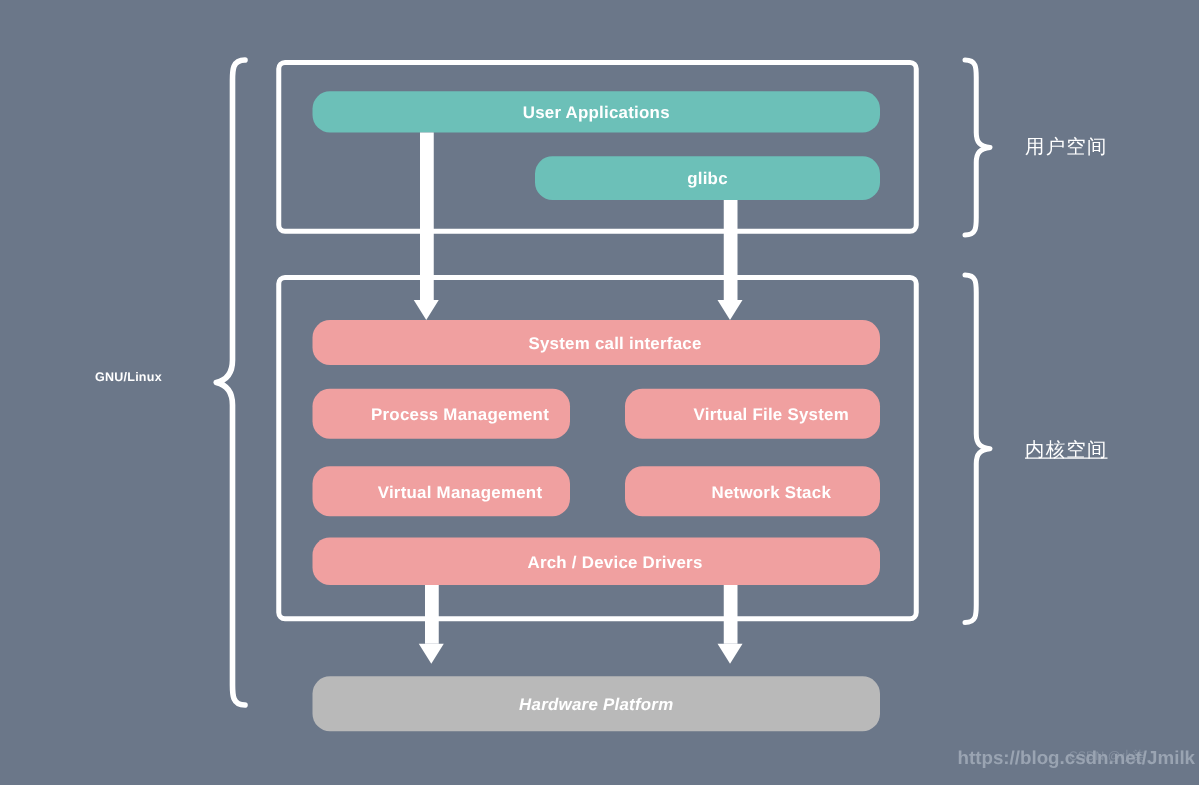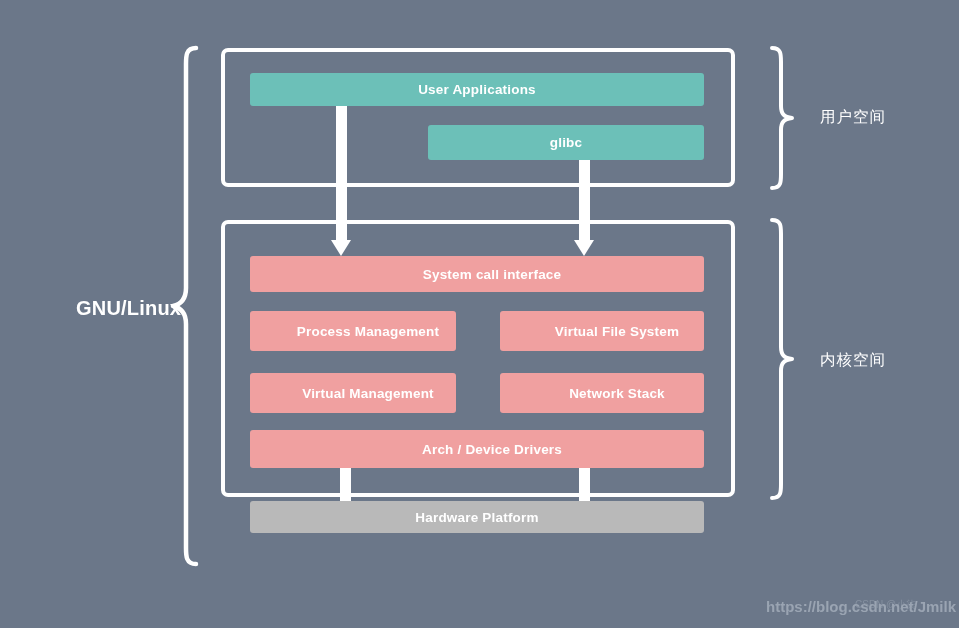--- a/index.html
+++ b/index.html
@@ -17,21 +17,21 @@
     background: #6b7789;
     overflow: hidden;
   }
 
   
   .box {
     position: absolute;
     display: flex;
     align-items: center;
     justify-content: center;
-    border-radius: 3px;
+    border-radius: 14px;
     color: #ffffff;
     font-size: 13.5px;
     font-weight: bold;
     letter-spacing: .2px;
     text-align: center;
     box-sizing: border-box;
     user-select: none;
   }
   .box-teal { background: #6cc0b8; }
   .box-pink { background: #f0a0a0; padding-left: 30px; }
@@ -83,21 +83,21 @@
     user-select: none;
     text-align: center;
   }
   .label-cn {
     font-family: "DejaVu Sans", "Liberation Sans", sans-serif;
     font-size: 15.5px;
     letter-spacing: 1px;
   }
   .label-en {
     font-weight: bold;
-    font-size: 20px;
+    font-size: 10px;
     letter-spacing: .2px;
   }
 
   
   .watermark {
     position: absolute;
     color: #9aa4b2;
     font-size: 15px;
     white-space: nowrap;
     user-select: none;
@@ -163,21 +163,21 @@
   <div class="arrow" style="left:335px; top:468px; height:63px;">
     <div class="stem" style="height:47px;"></div>
     <div class="head" style="top:47px;"></div>
   </div>
 
   <div class="arrow" style="left:574px; top:468px; height:63px;">
     <div class="stem" style="height:47px;"></div>
     <div class="head" style="top:47px;"></div>
   </div>
 
-  <div class="box box-gray" style="left:250px; top:501px; width:454px; height:32px;">Hardware Platform</div>
+  <div class="box box-gray" style="left:250px; top:541px; width:454px; height:44px;font-style:italic;">Hardware Platform</div>
 
   <div class="brace" style="left:768px; top:44px; width:30px; height:148px;">
     <svg width="30" height="148" viewBox="0 0 30 148">
       <path d="M4 4
                C 13 4, 13 10, 13 18
                L 13 62
                C 13 70, 16 73, 24 74
                C 16 75, 13 78, 13 86
                L 13 130
                C 13 138, 13 144, 4 144" fill="none" stroke="#ffffff" stroke-width="4" stroke-linecap="round" stroke-linejoin="round"></path>
@@ -191,19 +191,19 @@
       <path d="M4 4
                C 13 4, 13 10, 13 18
                L 13 131
                C 13 139, 16 142, 24 143
                C 16 144, 13 147, 13 155
                L 13 268
                C 13 276, 13 282, 4 282" fill="none" stroke="#ffffff" stroke-width="4" stroke-linecap="round" stroke-linejoin="round"></path>
     </svg>
   </div>
 
-  <div class="side-label label-cn" style="left:820px; top:350px;">内核空间</div>
+  <div class="side-label label-cn" style="left:820px; top:350px;text-decoration:underline;">内核空间</div>
 
   <div class="watermark-logo" style="left:855px; top:598px;">CSDN @小柒</div>
 
   <div class="watermark" style="left:766px; top:598px;font-weight:bold;">https://blog.csdn.net/Jmilk</div>
 
 </div>
 
 </body></html>

